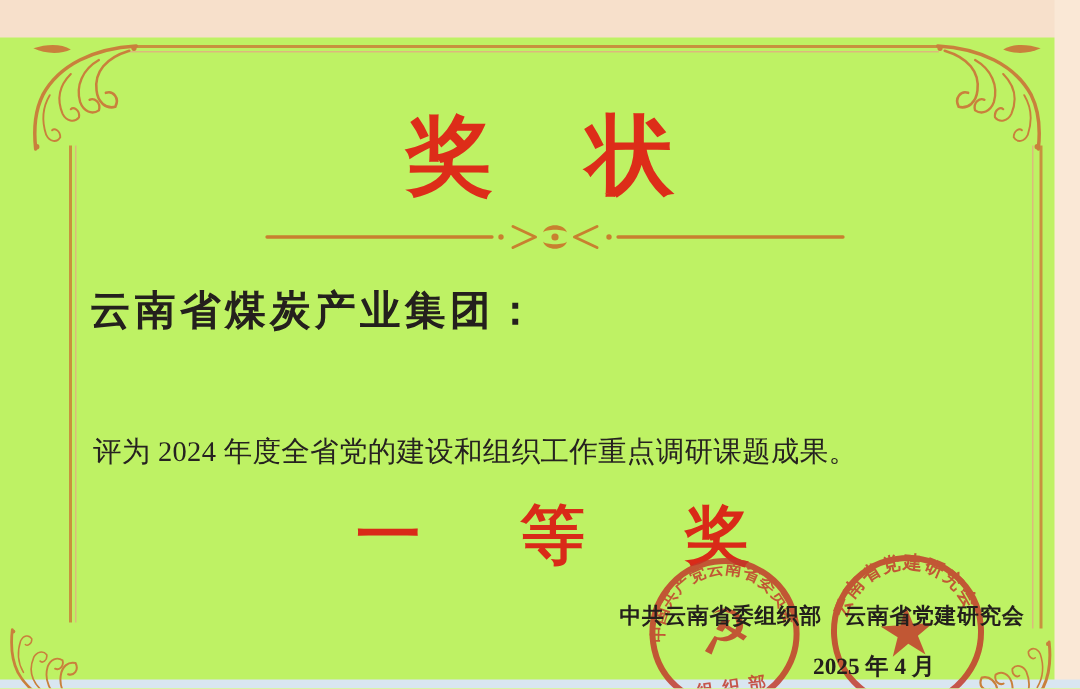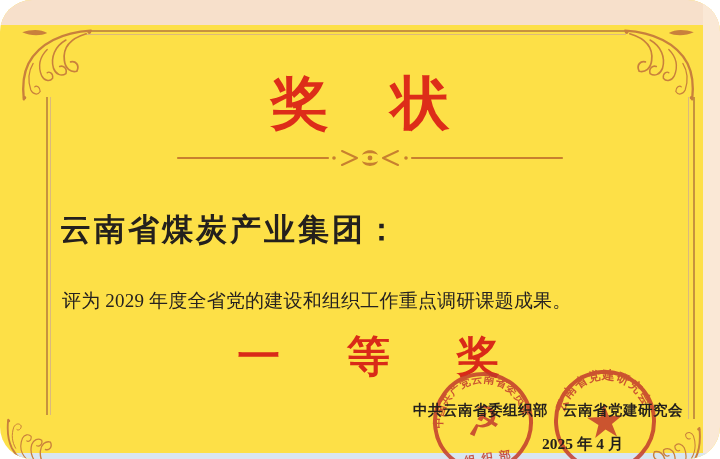--- a/index.html
+++ b/index.html
@@ -1,19 +1,19 @@
 <!DOCTYPE html>
 <html><head>
 <meta charset="utf-8">
 <style>
   * { margin:0; padding:0; box-sizing:border-box; }
   html,body { width:720px; height:459px; }
   body { font-family:"Liberation Serif","DejaVu Serif",serif; }
 
-  .page { position:relative; width:720px; height:459px; background:#fde047; overflow:hidden;border-radius:32px; }
+  .page { position:relative; width:720px; height:459px; background:#bef264; overflow:hidden; }
 
   
   .band-top    { position:absolute; left:0; top:0; right:0; height:25px; background:#f7e0cb; }
   .band-right  { position:absolute; top:0; bottom:0; left:703px; width:17px; background:#fae8d6; }
   .band-bottom { position:absolute; left:0; right:0; bottom:0; height:6px; background:#d9e6f1; }
 
   
   .line { position:absolute; background:#c7923e; }
   .line.thin { background:#dcb97c; }
   .top-a   { left:86px;  top:30px; width:540px; height:2px; }
@@ -28,21 +28,21 @@
   .corner.tr { left:622px; top:26px; transform:scaleX(-1); }
   .corner.bl { left:2px;   top:416px; transform:scaleY(-1); }
   .corner.br { left:640px; top:424px; transform:scale(-1,-1); }
 
   .title { position:absolute; left:0; right:0; top:74px; text-align:center;
            font-size:58px; line-height:1.05; font-weight:bold; color:#dd2d19;
            letter-spacing:24px; text-indent:24px; }
 
   .divider { position:absolute; left:176px; top:146px; }
 
-  .recipient { position:absolute; left:60px; top:209px; font-size:31px; font-weight:bold;
+  .recipient { position:absolute; left:60px; top:189px; font-size:27px; font-weight:bold;
                color:#24201d; letter-spacing:3px; white-space:nowrap; }
 
   .body-line { position:absolute; left:62px; font-size:19px; color:#262220;
                white-space:nowrap; letter-spacing:0.2px; }
   .body-line.l1 { top:254px; text-indent:38px; }
   .body-line.l2 { top:288px; }
 
   .award { position:absolute; left:0; right:26px; top:328px; text-align:center;
            font-size:43px; font-weight:bold; color:#d92a18;
            letter-spacing:28px; text-indent:28px;margin-left:43px; }
@@ -114,21 +114,21 @@
       <circle cx="158" cy="12" r="1.8"></circle>
       <circle cx="230" cy="12" r="1.8"></circle>
       <path d="M186,9 C188,2.5 200,2.5 202,9 C200,6.6 188,6.6 186,9 Z"></path>
       <path d="M186,15 C188,21.5 200,21.5 202,15 C200,17.4 188,17.4 186,15 Z"></path>
       <circle cx="194" cy="12" r="2.4"></circle>
     </g>
   </svg>
 
   <div class="recipient">云南省煤炭产业集团：</div>
 
-  <p class="body-line l2">评为 2029 年度全省党的建设和组织工作重点调研课题成果。</p>
+  <p class="body-line l2">评为 2024 年度全省党的建设和组织工作重点调研课题成果。</p>
 
   <div class="award">一 等 奖</div>
 
   <svg class="seal seal-left" width="106" height="106" viewBox="0 0 106 106">
     <defs>
         <path id="arcL" d="M15,70 A41,41 0 1 1 91,70" fill="none"></path>
       </defs>
     <circle cx="53" cy="53" r="48" fill="none" stroke="#c23a2c" stroke-width="4"></circle>
     <text font-size="11" fill="#c23a2c" letter-spacing="0.5">
       <textPath href="#arcL" startOffset="50%" text-anchor="middle">中国共产党云南省委员会</textPath>

